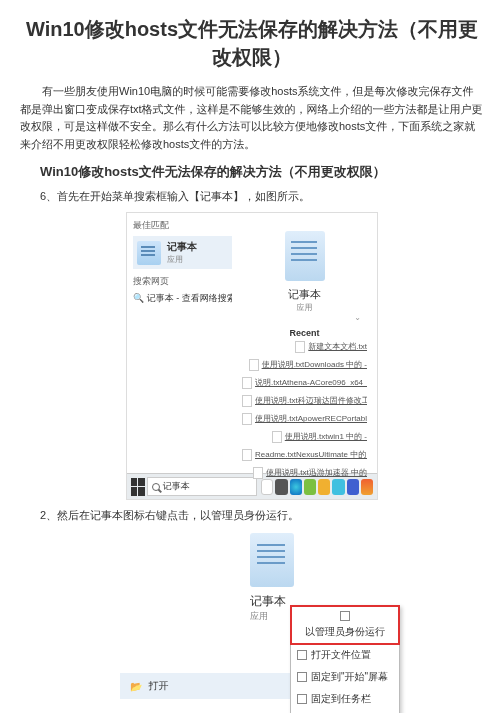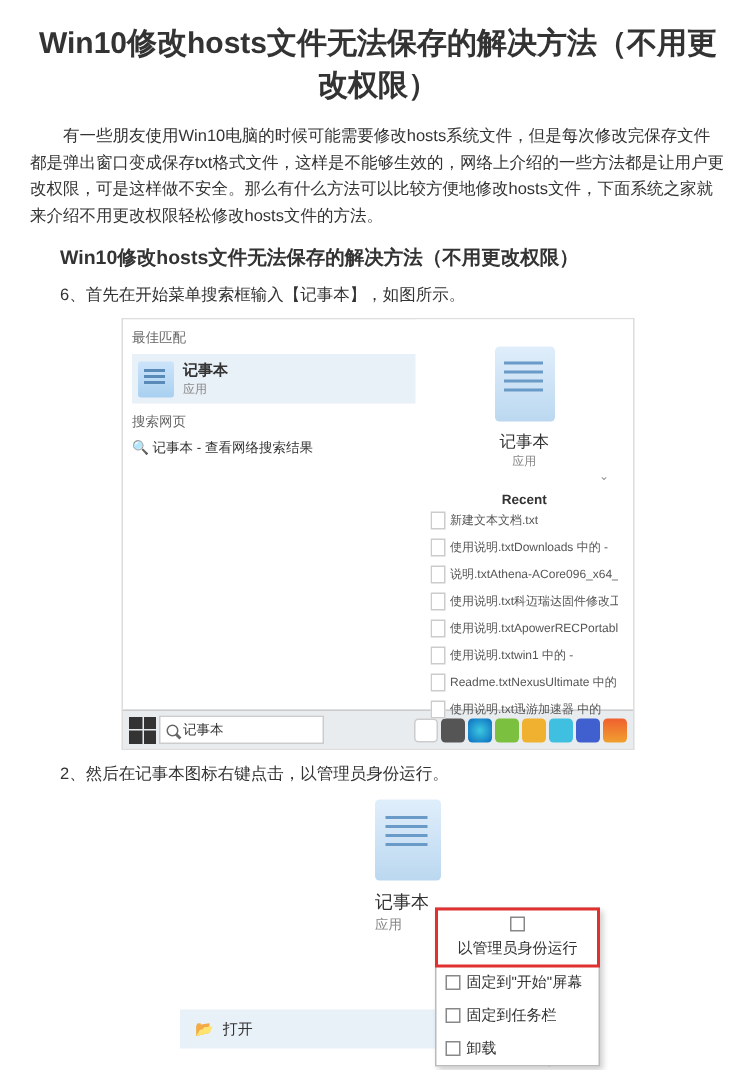--- a/index.html
+++ b/index.html
@@ -2,39 +2,39 @@
 <html><head>
 <meta charset="utf-8">
 <style>
 * { margin: 0; padding: 0; box-sizing: border-box; }
 body { font-family: "Microsoft YaHei", Arial, sans-serif; background: #fff; width: 504px; padding: 15px 20px; font-size: 12px; color: #333; }
 h1 { font-size: 20px; font-weight: bold; text-align: center; margin-bottom: 12px; line-height: 1.4; }
 .intro { font-size: 11px; line-height: 1.6; margin-bottom: 10px; text-indent: 2em; }
 h2 { font-size: 13px; font-weight: bold; margin: 8px 0 8px 20px; }
 .step { font-size: 11px; margin: 6px 0 6px 20px; }
 .screenshot { margin: 8px auto; display: block; }
-.ss1 { width: 342px; background: #f5f5f5; border: 1px solid #ddd; position: relative; }
+.ss1 { width: 252px; background: #f5f5f5; border: 1px solid #ddd; position: relative; }
 .ss1-top { background: #fff; padding: 6px; }
 .best-match { font-size: 9px; color: #666; margin-bottom: 4px; }
 .app-row { display: flex; align-items: center; gap: 6px; padding: 4px; background: #e8f0f8; }
 .notepad-icon { width: 24px; height: 24px; background: linear-gradient(#cde4fa, #a8d0f0); border-radius: 2px; position: relative; }
 .notepad-icon::after { content: ""; position: absolute; left: 4px; top: 5px; width: 14px; height: 2px; background: #5a8bb8; box-shadow: 0 4px 0 #5a8bb8, 0 8px 0 #5a8bb8; }
 .app-name { font-size: 10px; font-weight: bold; }
 .app-sub { font-size: 8px; color: #888; }
 .web-search { font-size: 9px; color: #666; margin: 6px 0 2px; }
 .web-item { font-size: 9px; padding: 2px 0; }
 .ss1-right { position: absolute; right: 0; top: 0; width: 145px; height: 240px; background: #fff; padding: 10px; text-align: center; }
 .big-notepad { width: 40px; height: 50px; background: linear-gradient(#e0eefb, #bbd8f0); margin: 8px auto 6px; border-radius: 3px; position: relative; }
 .big-notepad::after { content: ""; position: absolute; left: 6px; top: 10px; width: 26px; height: 2px; background: #6a9bc8; box-shadow: 0 6px 0 #6a9bc8, 0 12px 0 #6a9bc8, 0 18px 0 #6a9bc8; }
 .right-title { font-size: 11px; margin-top: 4px; }
 .right-sub { font-size: 8px; color: #888; }
 .open-row { text-align: left; font-size: 9px; margin-top: 12px; padding: 4px; border-top: 1px solid #eee; }
 .chev { text-align: right; font-size: 8px; color: #999; padding-right: 6px; }
 .recent-hdr { text-align: center; font-size: 9px; font-weight: bold; margin-top: 6px; }
-.recent-list { text-align: left; font-size: 8px; color: #555; }
+.recent-list { text-align: right; font-size: 8px; color: #555; text-decoration: underline; }
 .recent-list div { padding: 3px 0; white-space: nowrap; overflow: hidden; }
 .file-ic { display: inline-block; width: 10px; height: 12px; background: #fff; border: 1px solid #ccc; vertical-align: middle; margin-right: 3px; }
 .taskbar { display: flex; align-items: center; background: #e8ecef; height: 26px; padding: 0 4px; gap: 2px; border-top: 1px solid #ccc; }
 .win-btn { width: 18px; height: 18px; display: grid; grid-template: 1fr 1fr / 1fr 1fr; gap: 1px; }
 .win-btn span { background: #333; }
 .search-box { flex: 0 0 110px; background: #fff; border: 1px solid #ccc; font-size: 9px; padding: 2px 4px; display: flex; align-items: center; gap: 3px; }
 .mag { width: 8px; height: 8px; border: 1.5px solid #666; border-radius: 50%; position: relative; }
 .mag::after { content: ""; position: absolute; width: 4px; height: 1.5px; background: #666; bottom: -2px; right: -3px; transform: rotate(45deg); }
 .tb-spacer { flex: 1; }
 .tb-icon { width: 16px; height: 16px; border-radius: 3px; }
@@ -119,20 +119,24 @@
   <div class="np2-icon"></div>
   <div class="np2-label">记事本</div>
   <div class="np2-sub">应用</div>
   <div class="ctx-menu">
     <div class="hl">
         <span class="mini-ic"></span>
         <span>以管理员身份运行</span>
       </div>
     <div>
         <span class="mini-ic"></span>
+        <span>打开文件位置</span>
+      </div>
+    <div>
+        <span class="mini-ic"></span>
         <span>固定到"开始"屏幕</span>
       </div>
     <div>
         <span class="mini-ic"></span>
         <span>固定到任务栏</span>
       </div>
     <div>
         <span class="mini-ic"></span>
         <span>卸载</span>
       </div>

